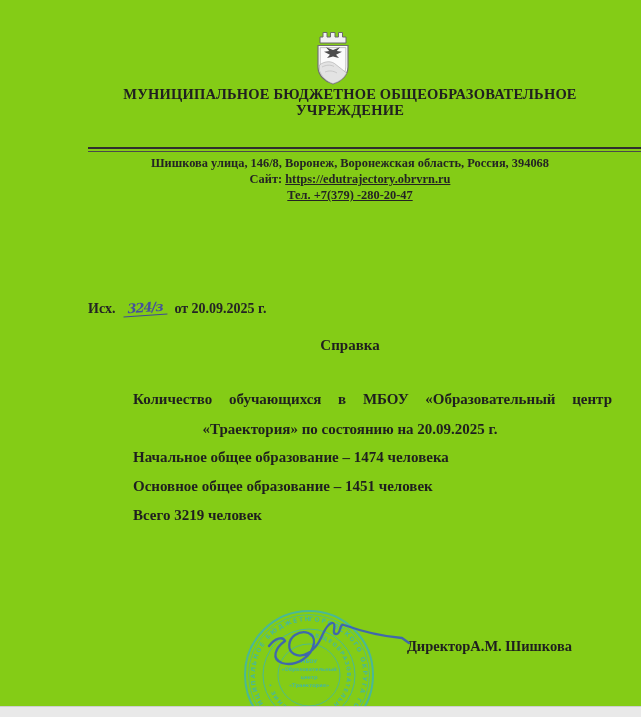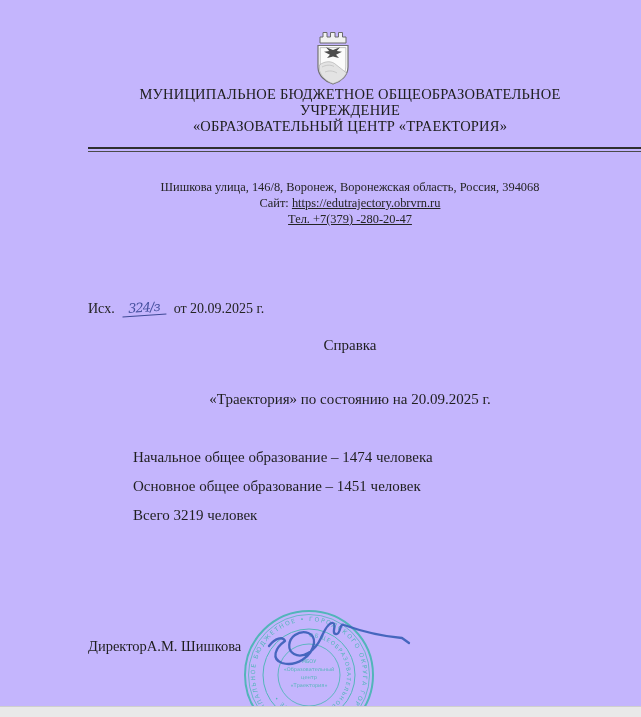--- a/index.html
+++ b/index.html
@@ -2,41 +2,41 @@
 <html><head>
 <meta charset="utf-8">
 <style>
   html,body{margin:0;padding:0;}
   body{
     width:641px;height:717px;background:#ffffff;
     font-family:"Liberation Serif", serif;
     color:#1c1c1c;
     position:relative;overflow:hidden;
   }
-  .page{position:absolute;inset:0;background:#c4b5fd;overflow:hidden;}
+  .page{position:absolute;inset:0;background:#84cc16;overflow:hidden;font-weight:bold;}
 
   
   .emblem{position:absolute;left:311px;top:29px;width:44px;height:56px;}
 
   
   .org-block{
     position:absolute;left:88px;top:87px;width:524px;
     text-align:center;font-size:14.5px;line-height:15.8px;
     color:#202020;letter-spacing:.2px;
   }
 
   .rule{
     position:absolute;left:88px;right:0;top:147px;height:2px;
     border-top:2.5px solid #2f2f2f;border-bottom:1px solid #4a4a4a;
   }
 
   
   .addr-block{
     position:absolute;left:88px;top:155px;width:524px;
-    text-align:center;font-size:12.4px;line-height:16px;color:#242424;margin-top:24px;
+    text-align:center;font-size:12.4px;line-height:16px;color:#242424;
   }
   .u{text-decoration:underline;}
   .link{text-decoration:underline;color:#242424;}
 
   
   .ref-line{position:absolute;left:88px;top:301px;font-size:14px;color:#242424;}
   .hw{
     display:inline-block;min-width:44px;text-align:center;
     font-family:"DejaVu Serif", serif;font-style:italic;
     color:#46509e;font-size:13px;
@@ -57,21 +57,21 @@
   .para .l1{text-align:justify;text-align-last:justify;text-indent:45px;}
   .para .l2{text-align:center;}
 
   .stats{
     position:absolute;left:133px;top:443px;width:480px;
     font-size:15px;line-height:29px;color:#1f1f1f;
   }
 
   .signoff-row{
     position:absolute;left:88px;top:638px;width:484px;
-    display:flex;justify-content:flex-start;
+    display:flex;justify-content:flex-end;
     font-size:14.5px;color:#1f1f1f;
   }
 
   .stamp{position:absolute;left:241px;top:607px;width:136px;height:136px;opacity:.85;}
   .signature{position:absolute;left:255px;top:610px;width:170px;height:62px;}
 
   .bottom-strip{
     position:absolute;left:0;right:0;bottom:0;height:10px;
     background:#e9e9e9;border-top:1px solid #cfcfcf;z-index:9;
   }
@@ -91,40 +91,40 @@
 
     <path d="M22,21 l-7,-2.8 l3.2,3.8 l-5.2,0.8 l6,3 l-3,3.2 l6,-1.4 l6,1.4 l-3,-3.2 l6,-3 l-5.2,-0.8 l3.2,-3.8 z" fill="#4d4d4d"></path>
 
     <path d="M8.4,36 C 13,32.5 19,31.5 23.5,34.5 L 35.6,44 C 33,49.5 28,52.8 22,54.6 C 15.5,52.6 10.5,47.5 8.4,41.5 Z" fill="#e3e3e3" stroke="#9a9a9a" stroke-width="0.5"></path>
     <path d="M11,38 c4,-2 8,-2.6 12,-0.6 M14,43 c4,-1.6 8,-1.4 12,1" fill="none" stroke="#adadad" stroke-width="0.5"></path>
   </svg>
 
   <div class="org-block">
     <div>МУНИЦИПАЛЬНОЕ БЮДЖЕТНОЕ ОБЩЕОБРАЗОВАТЕЛЬНОЕ</div>
     <div>УЧРЕЖДЕНИЕ</div>
-    <div>«ОБРАЗОВАТЕЛЬНЫЙ ЦЕНТР «ТРАЕКТОРИЯ»</div>
   </div>
 
   <div class="rule"></div>
 
   <div class="addr-block">
     <div>Шишкова улица, 146/8, Воронеж, Воронежская область, Россия, 394068</div>
     <div><span>Сайт: </span><span class="link">https://edutrajectory.obrvrn.ru</span></div>
     <div><span class="u">Тел. +7(379) -280-20-47</span></div>
   </div>
 
   <div class="ref-line">
     <span>Исх.</span>
     <span class="hw">324/з</span>
     <span>от 20.09.2025 г.</span>
   </div>
 
   <div class="doc-title">Справка</div>
 
   <div class="para">
+    <div class="l1">Количество обучающихся в МБОУ «Образовательный центр</div>
     <div class="l2">«Траектория» по состоянию на 20.09.2025 г.</div>
   </div>
 
   <div class="stats">
     <div>Начальное общее образование – 1474 человека</div>
     <div>Основное общее образование – 1451 человек</div>
     <div>Всего 3219 человек</div>
   </div>
 
   <svg class="stamp" viewBox="0 0 136 136">

